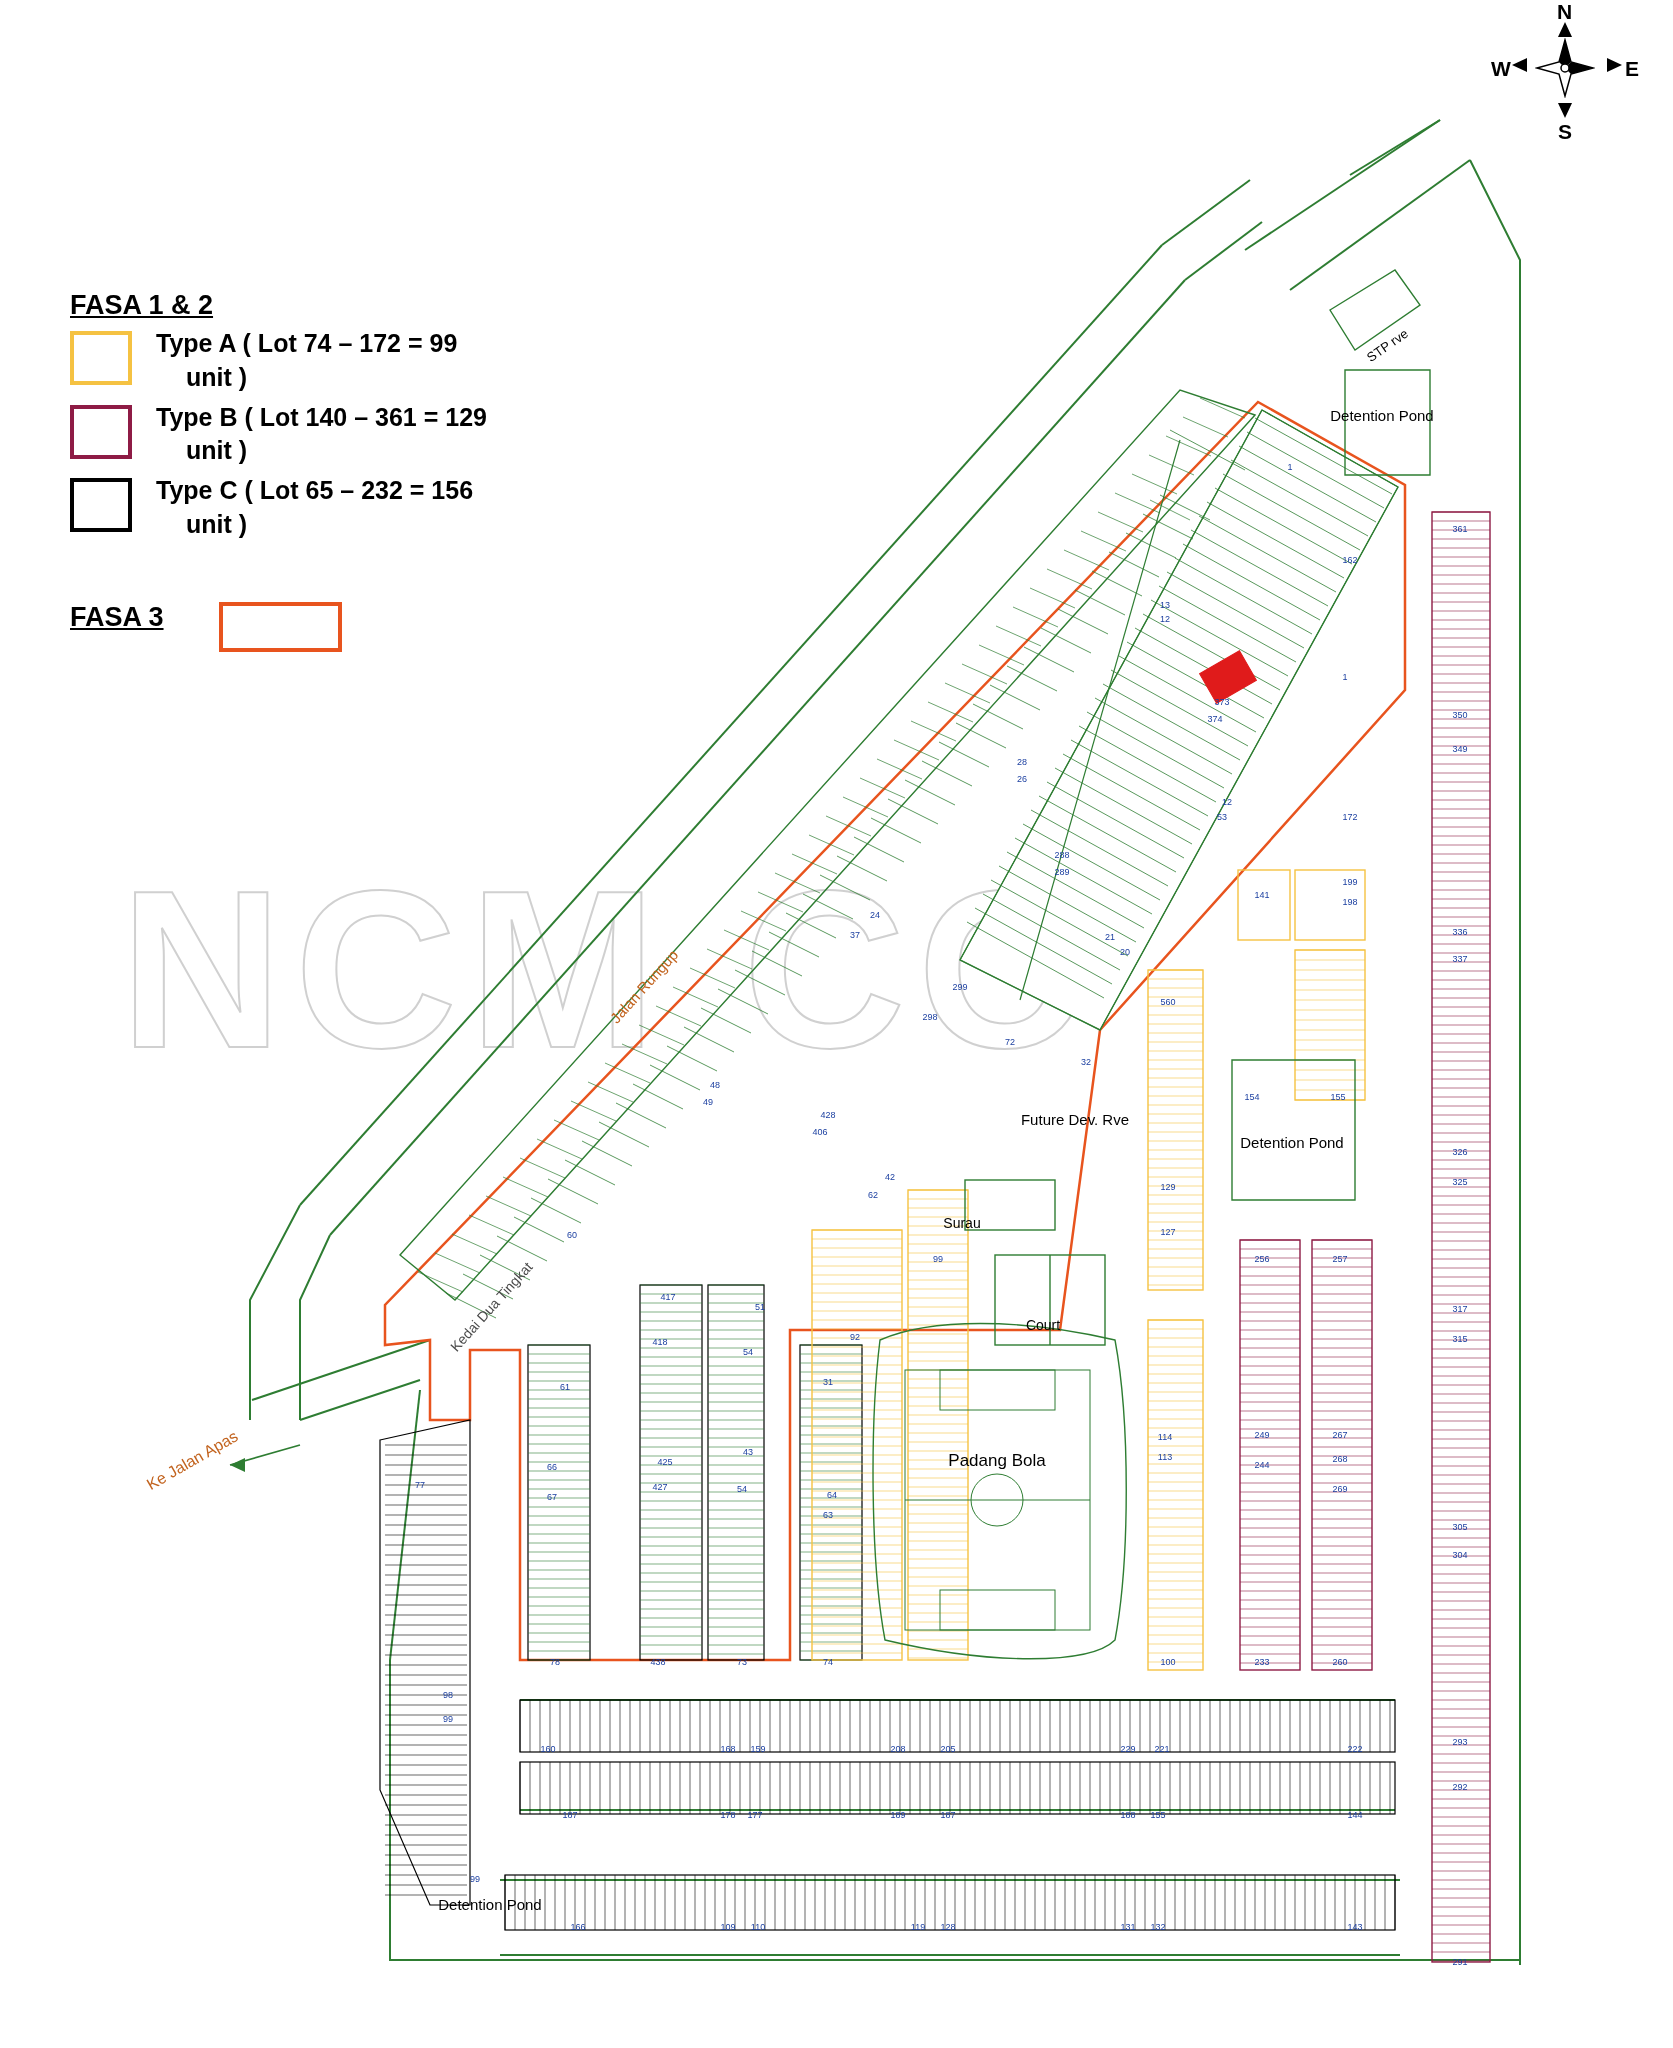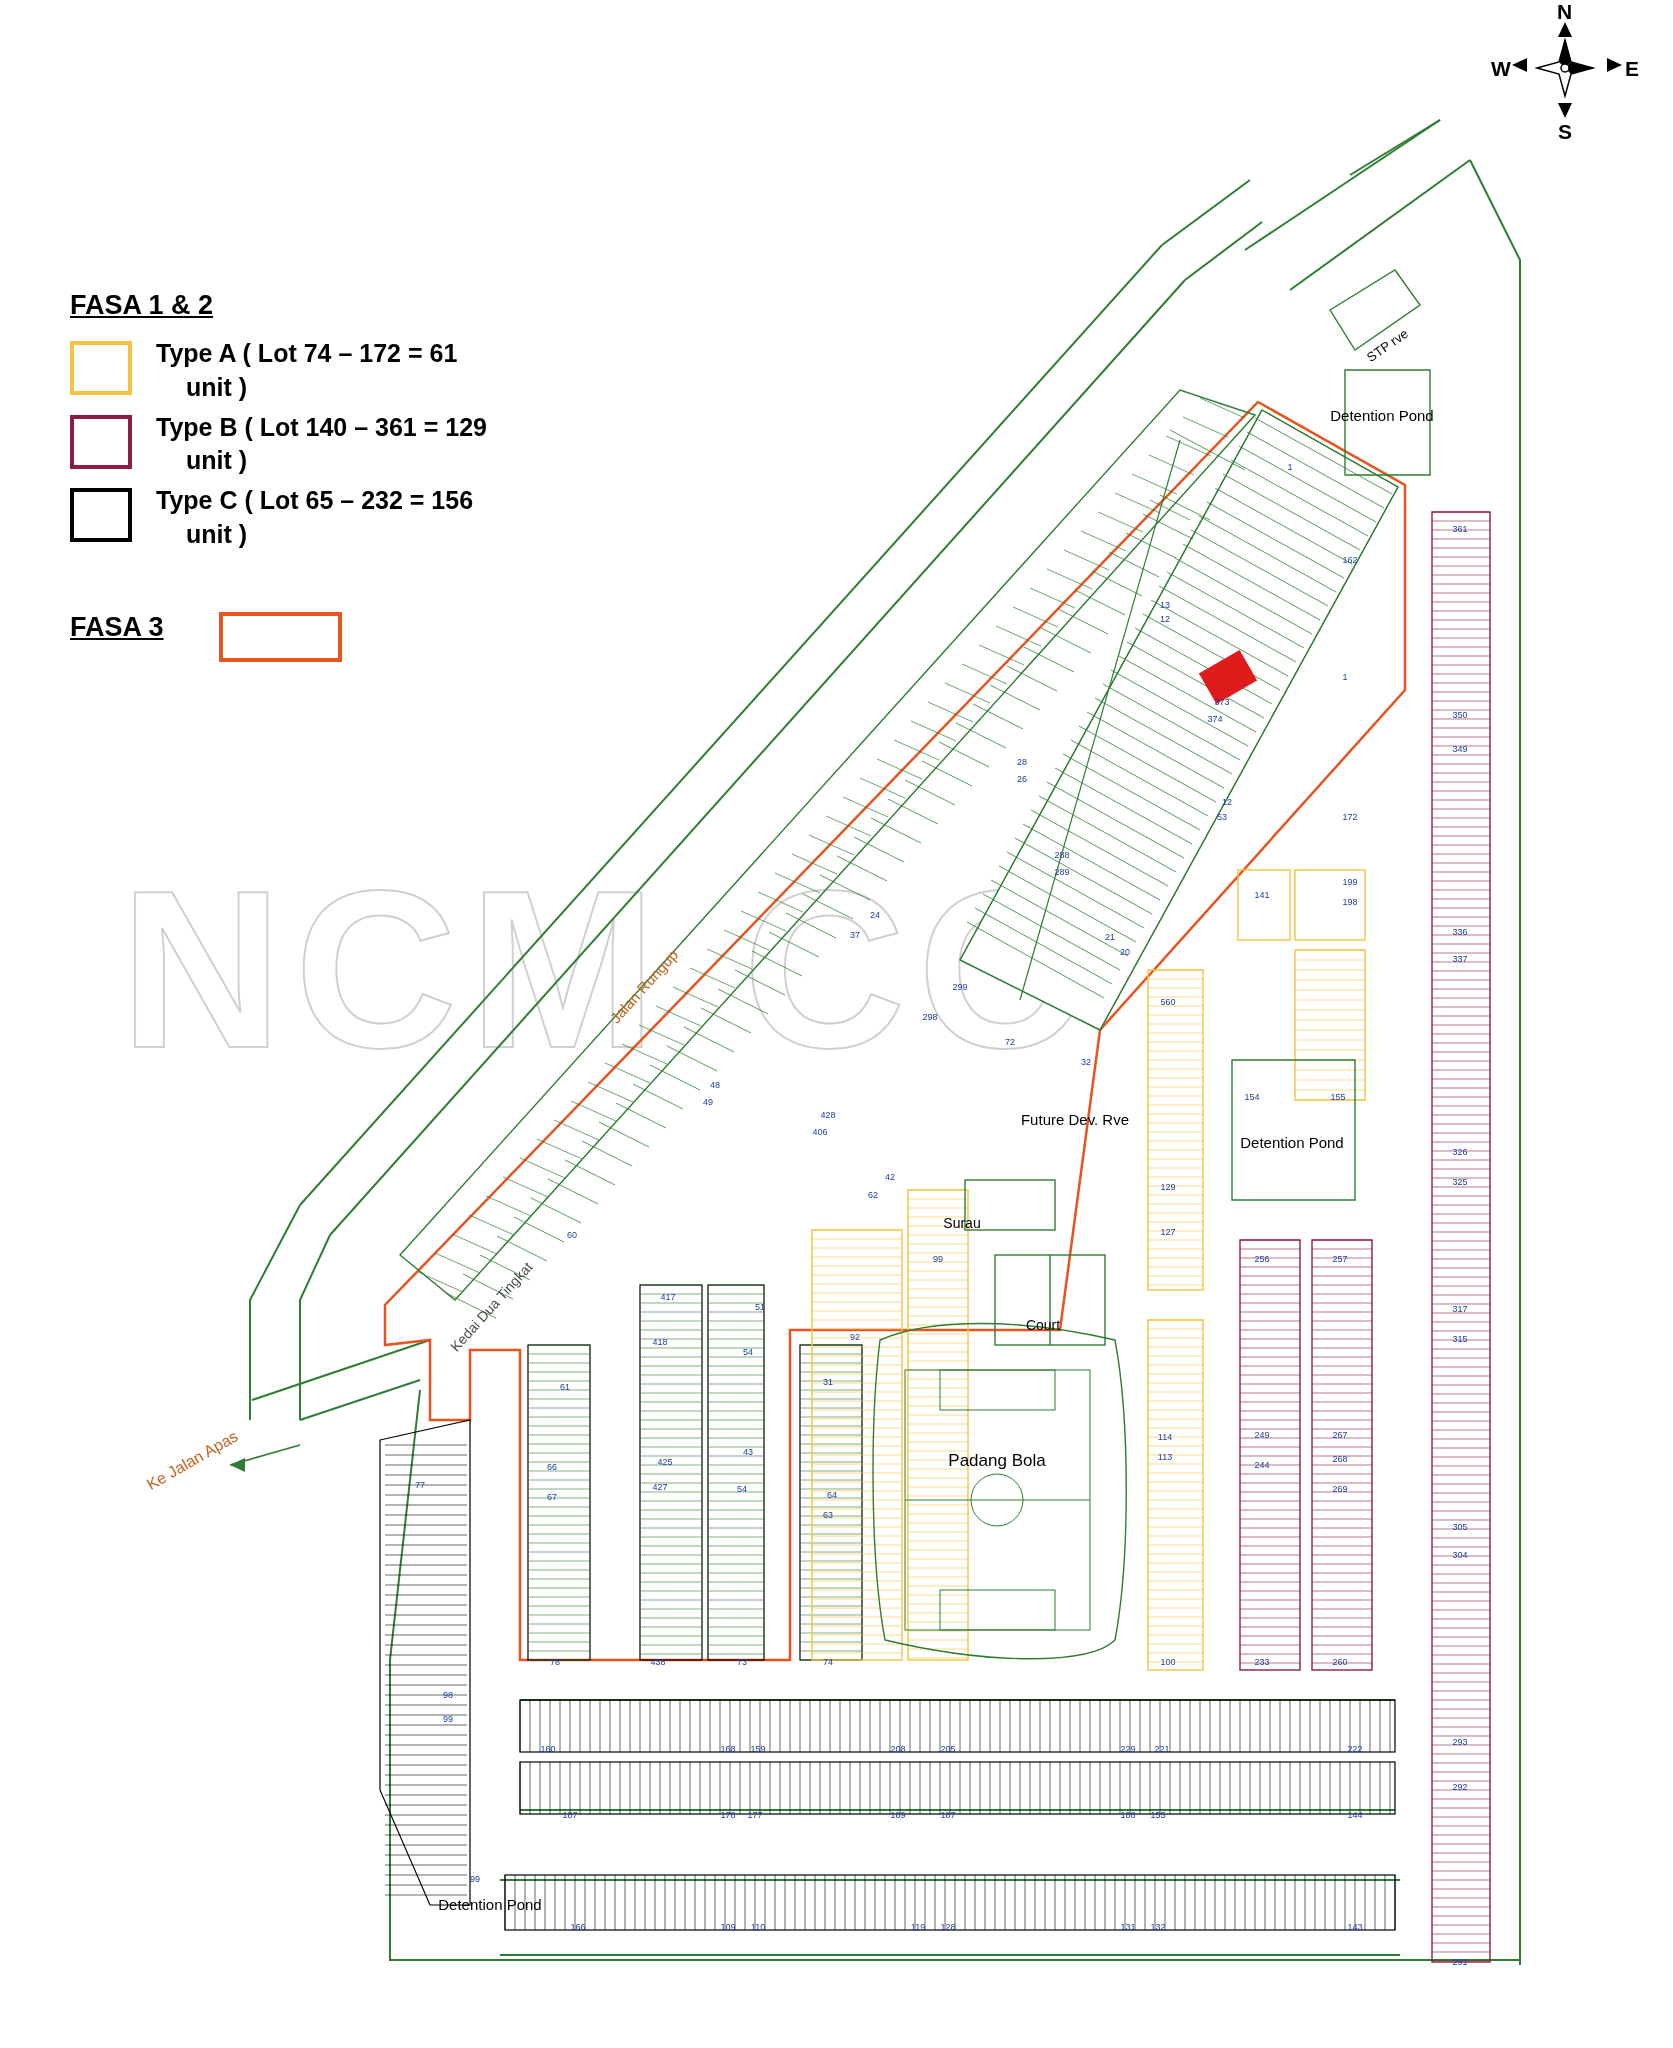--- a/index.html
+++ b/index.html
@@ -52,21 +52,21 @@
     position: absolute;
     left: 70px;
     top: 290px;
     width: 640px;
   }
   .legend-title {
     font-size: 27px;
     font-weight: bold;
     text-decoration: underline;
     color: #000;
-    margin-bottom: 16px;
+    margin-bottom: 6px;
   }
   .legend-row {
     display: flex;
     align-items: flex-start;
     margin-bottom: 6px;
   }
   .legend-swatch {
     width: 54px;
     height: 46px;
     border: 4px solid #000;
@@ -150,21 +150,21 @@
     <circle cx="30" cy="30" r="4" fill="#fff" stroke="#000" stroke-width="1.5"></circle>
   </svg>
 </div>
 
 <div id="legend">
   <div class="legend-title">FASA 1 &amp; 2</div>
 
   <div class="legend-row">
     <div class="legend-swatch" style="border-color:#F5C242"></div>
     <div class="legend-text">
-      <span>Type A ( Lot 74 – 172 = 61</span>
+      <span>Type A ( Lot 74 – 172 = 99</span>
       <span class="second-line">unit )</span>
     </div>
   </div>
 
   <div class="legend-row">
     <div class="legend-swatch" style="border-color:#8E1B45"></div>
     <div class="legend-text">
       <span>Type B ( Lot 140 – 361 = 129</span>
       <span class="second-line">unit )</span>
     </div>

